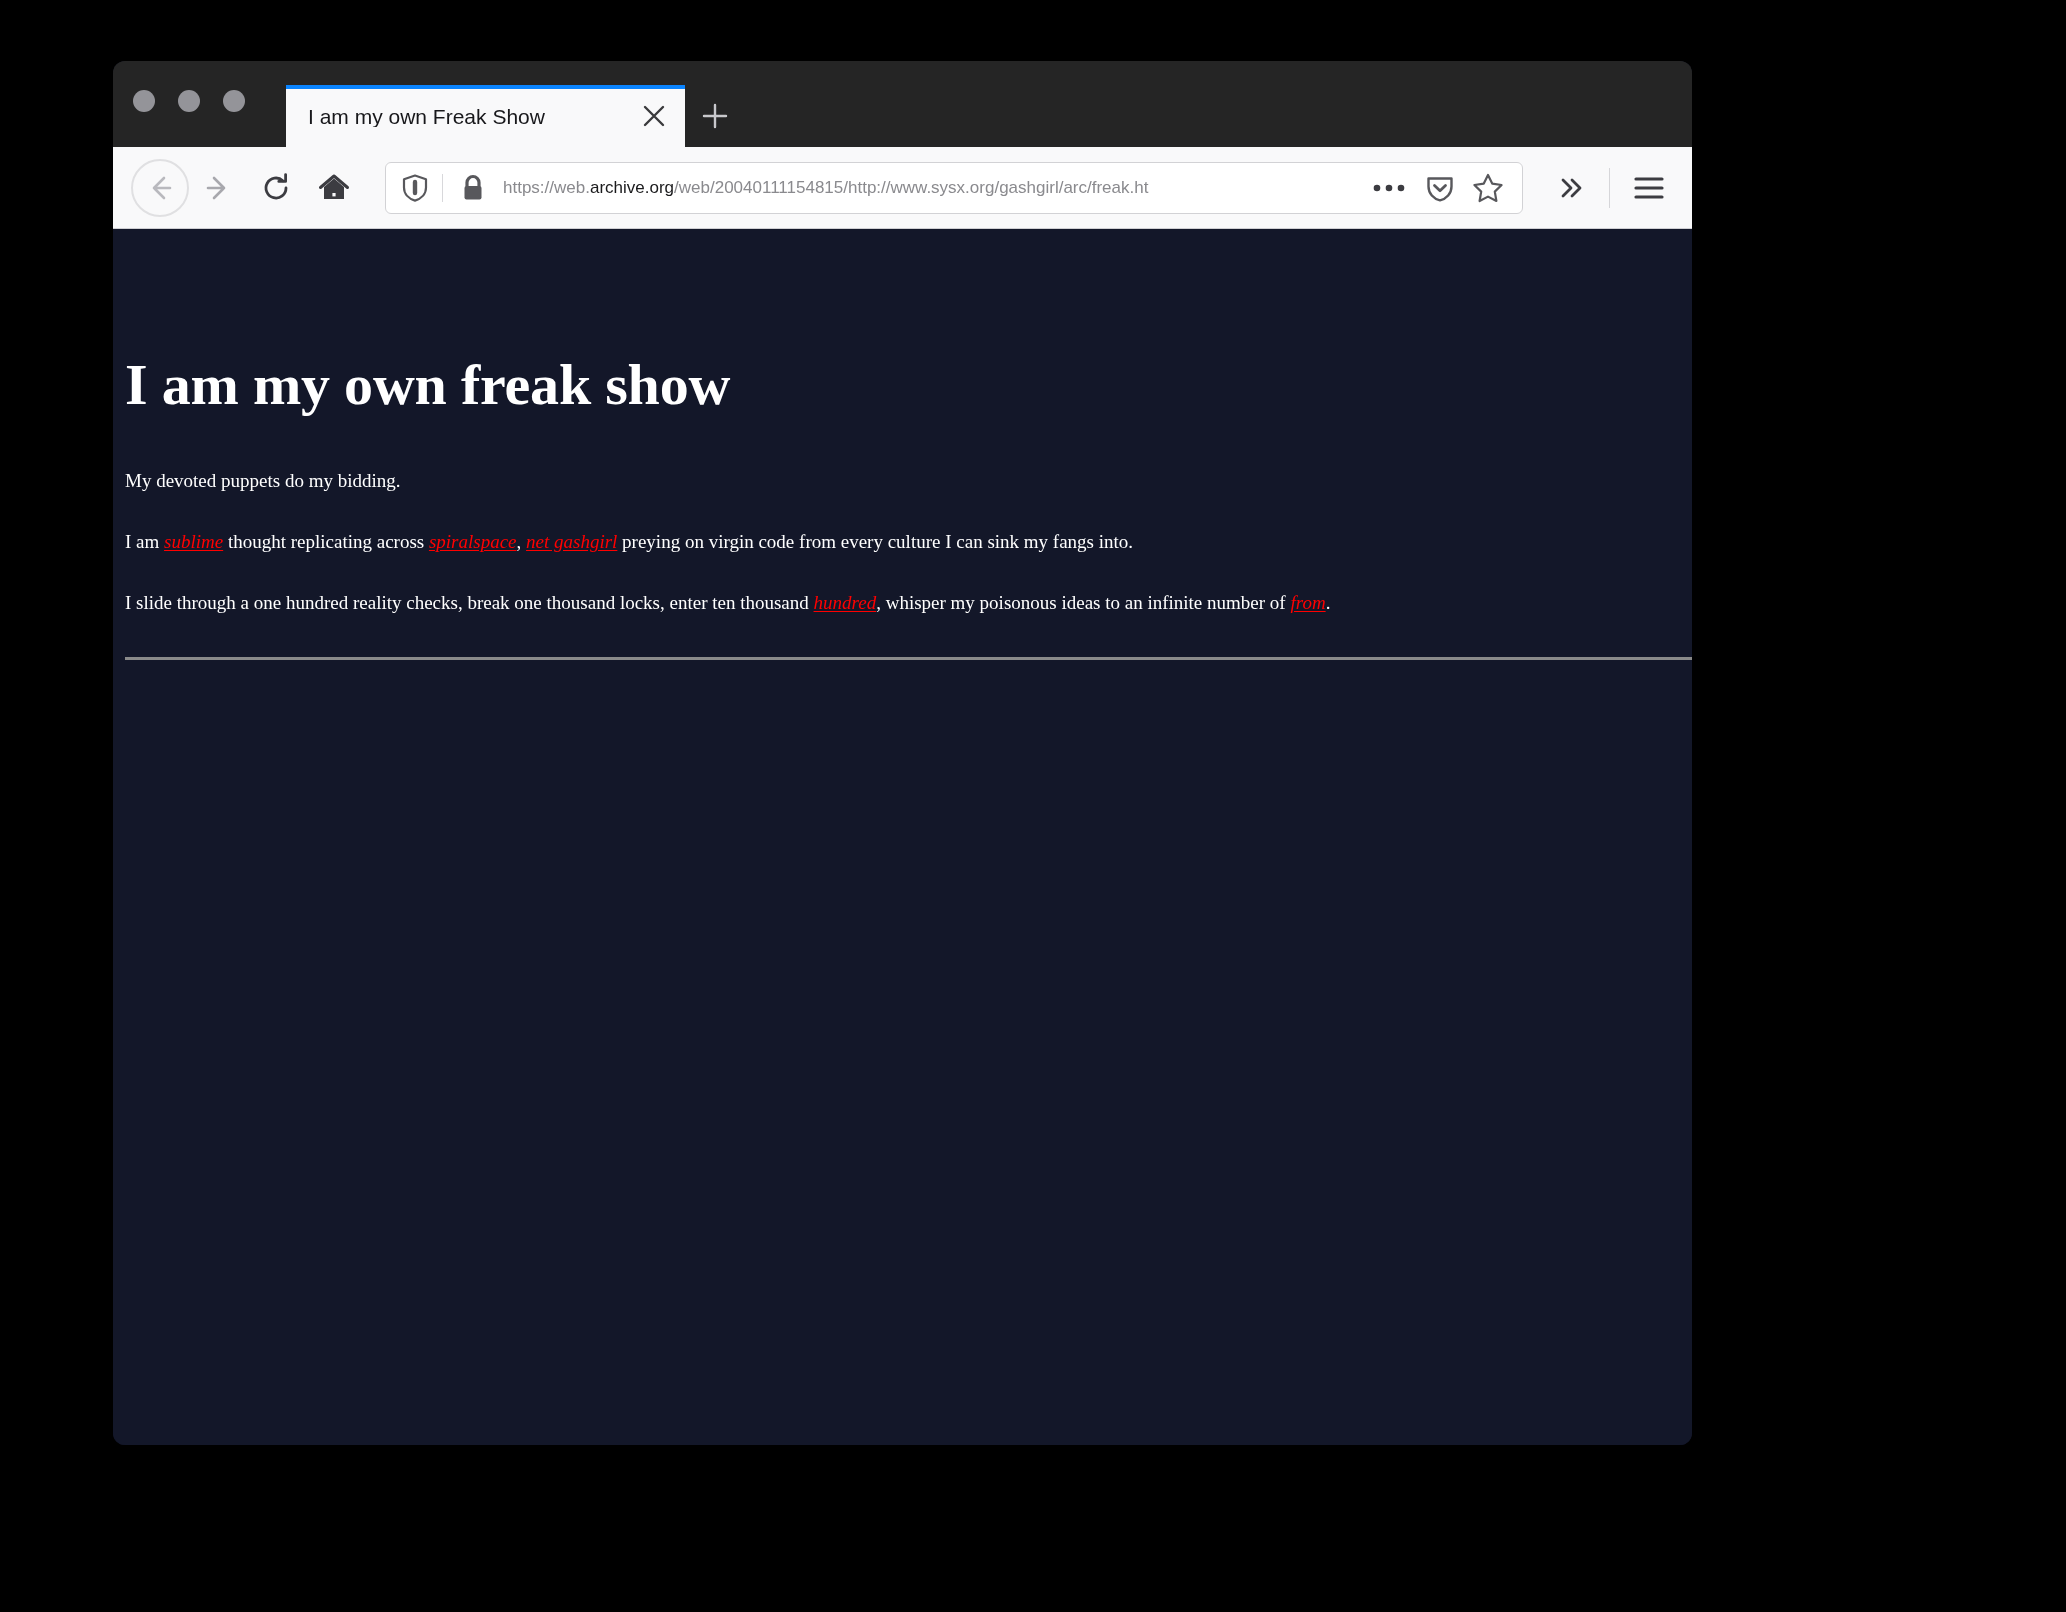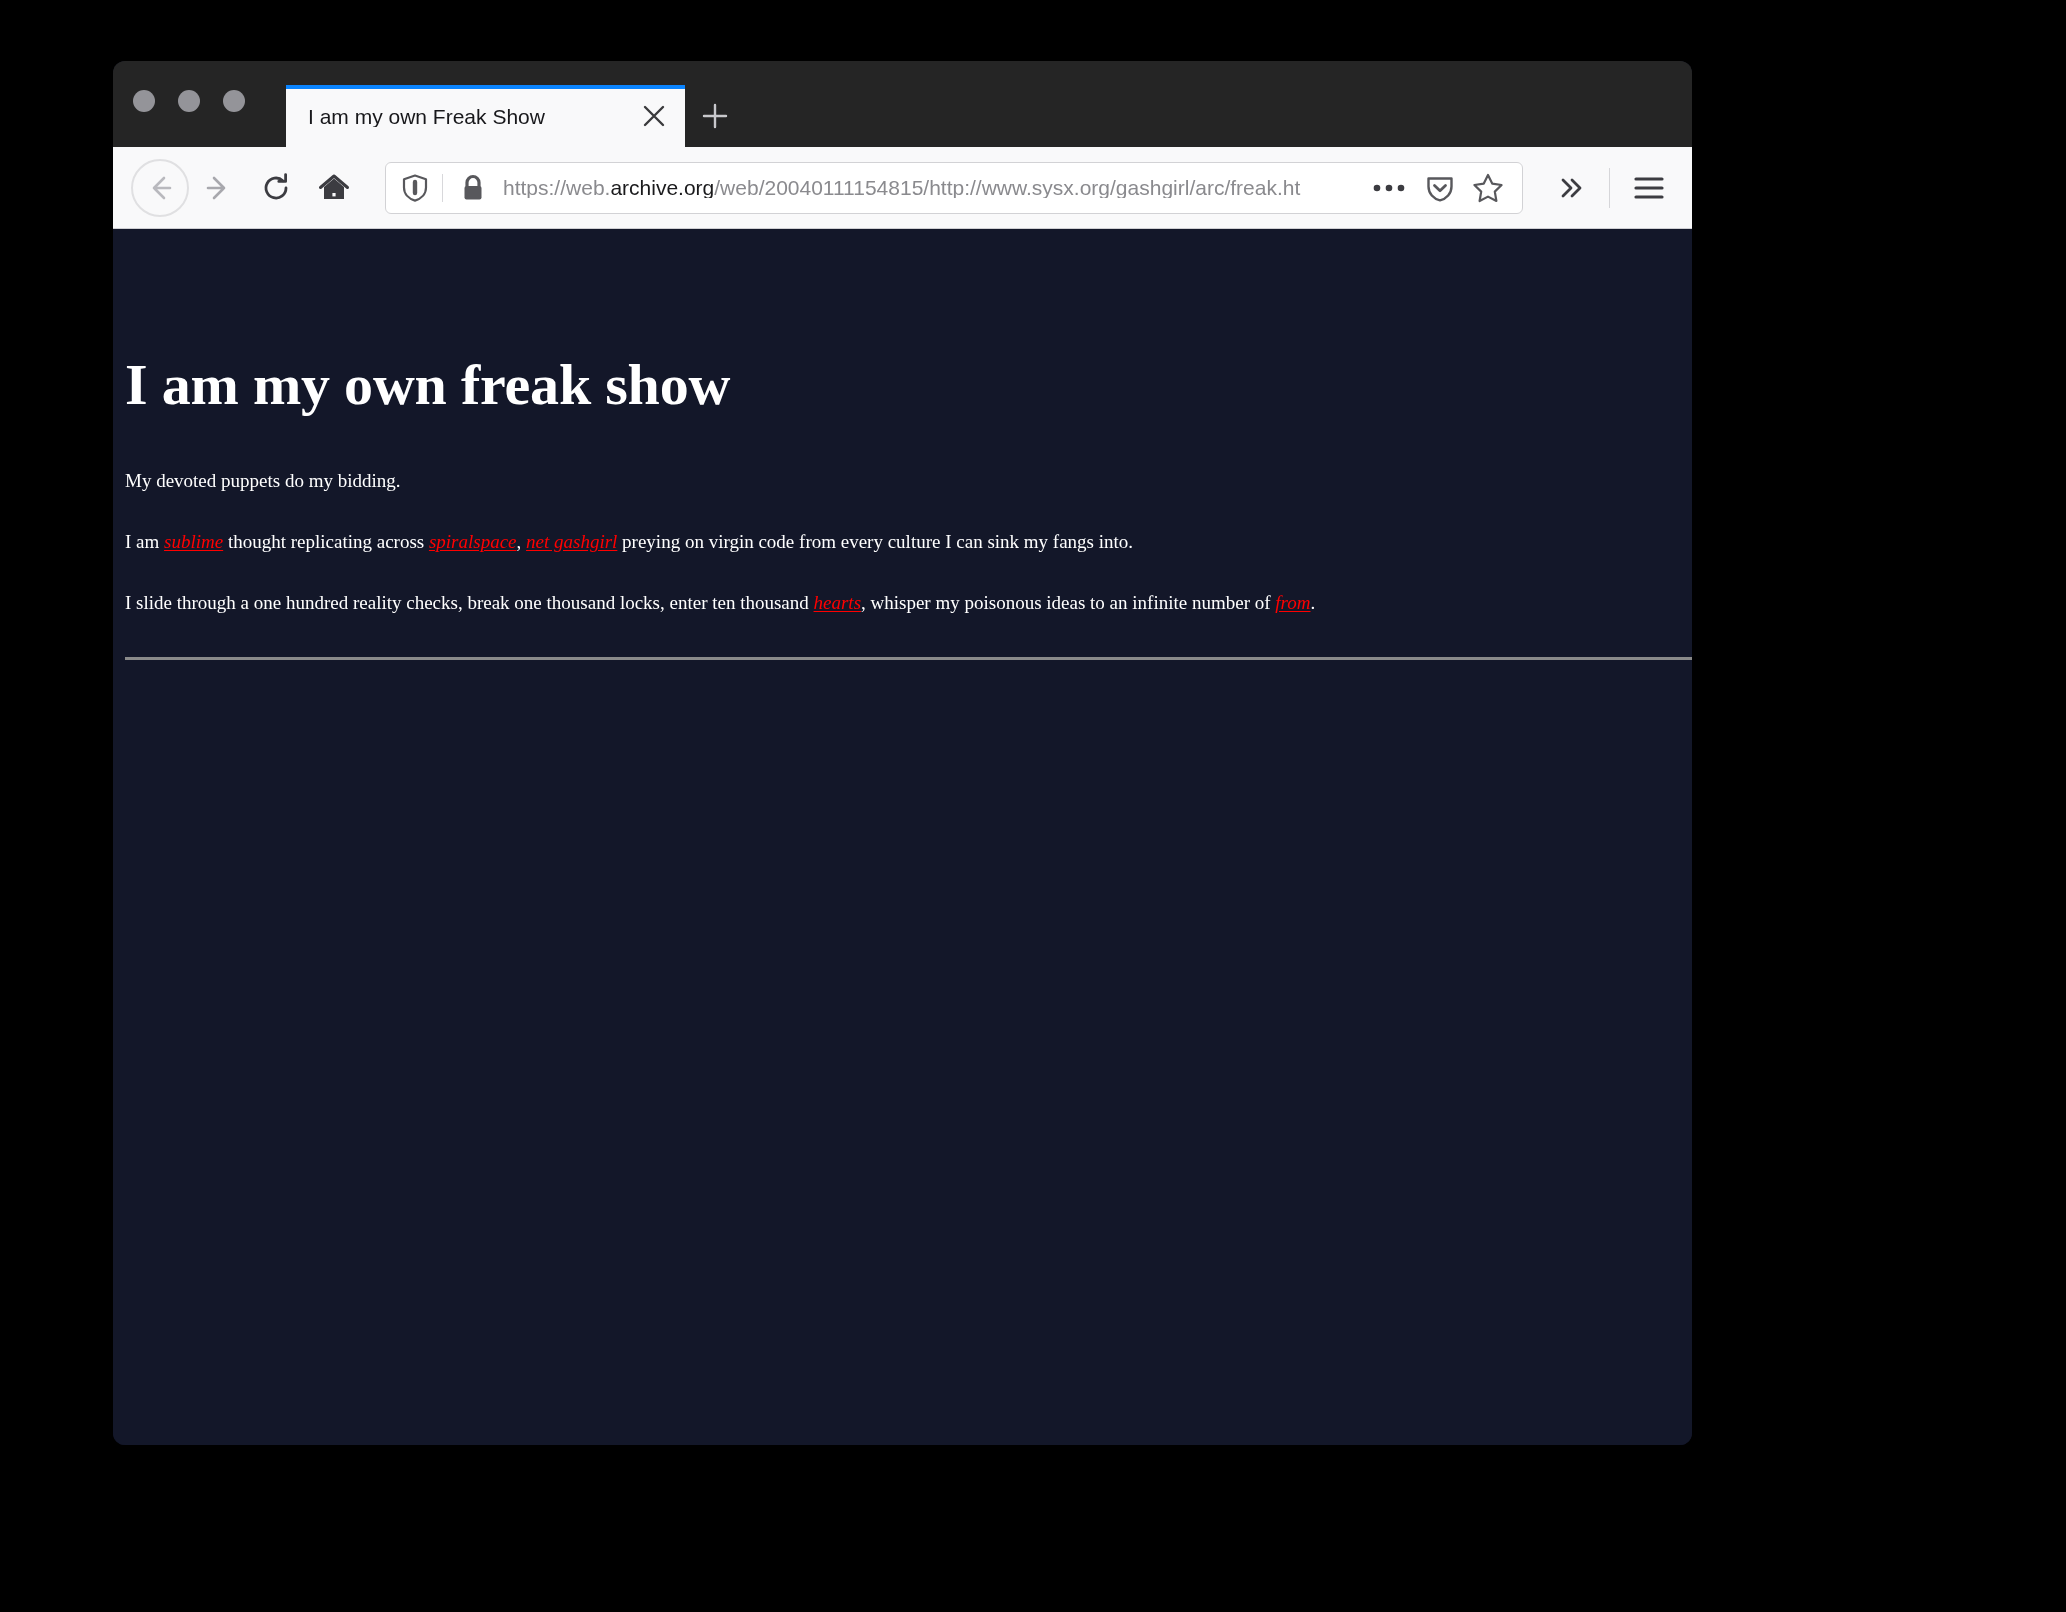--- a/index.html
+++ b/index.html
@@ -140,21 +140,21 @@
   #tracking-protection-icon { flex: 0 0 auto; display:flex; align-items:center; padding-right:12px; }
   #urlbar-divider {
     width: 1px;
     height: 28px;
     background: #d8d8db;
     flex: 0 0 auto;
   }
   #lock-icon { flex: 0 0 auto; display:flex; align-items:center; padding: 0 16px 0 16px; }
   #url-text {
     flex: 1 1 auto;
-    font-size: 21px;
+    font-size: 17px;
     color: #8a8a8e;
     white-space: nowrap;
     overflow: hidden;
     line-height: 1;
     min-width: 0;
     font-family: "Liberation Sans", sans-serif;
     -webkit-mask-image: linear-gradient(to right, #000 94%, rgba(0,0,0,0.06) 100%);
     mask-image: linear-gradient(to right, #000 94%, rgba(0,0,0,0.06) 100%);
   }
   #url-text .strong { color: #1a1a1c; }
@@ -338,19 +338,19 @@
 
   <div id="page-content">
     <div id="doc">
 
       <h1 id="page-heading">I am my own freak show</h1>
 
       <p class="body-para" id="para-1">My devoted puppets do my bidding.</p>
 
       <p class="body-para" id="para-2"><span>I am </span><a class="doc-link" href="#">sublime</a><span> thought replicating across </span><a class="doc-link" href="#">spiralspace</a><span>, </span><a class="doc-link" href="#">net gashgirl</a><span> preying on virgin code from every culture I can sink my fangs into.</span></p>
 
-      <p class="body-para" id="para-3"><span>I slide through a one hundred reality checks, break one thousand locks, enter ten thousand </span><a class="doc-link" href="#">hearts</a><span>, whisper my poisonous ideas to an infinite number of </span><a class="doc-link" href="#">from</a><span>.</span></p>
+      <p class="body-para" id="para-3"><span>I slide through a one hundred reality checks, break one thousand locks, enter ten thousand </span><a class="doc-link" href="#">hundred</a><span>, whisper my poisonous ideas to an infinite number of </span><a class="doc-link" href="#">from</a><span>.</span></p>
 
       <hr id="content-rule">
     </div>
   </div>
 
 </div>
 
 </body></html>

